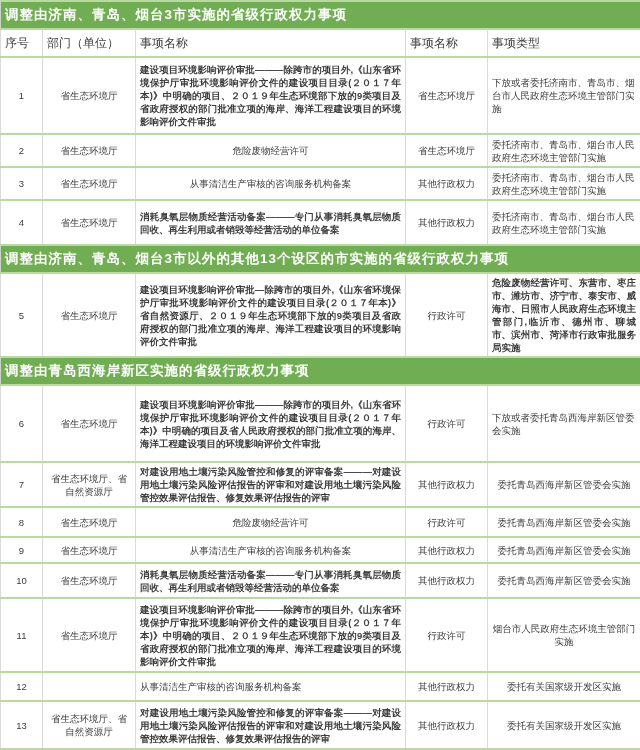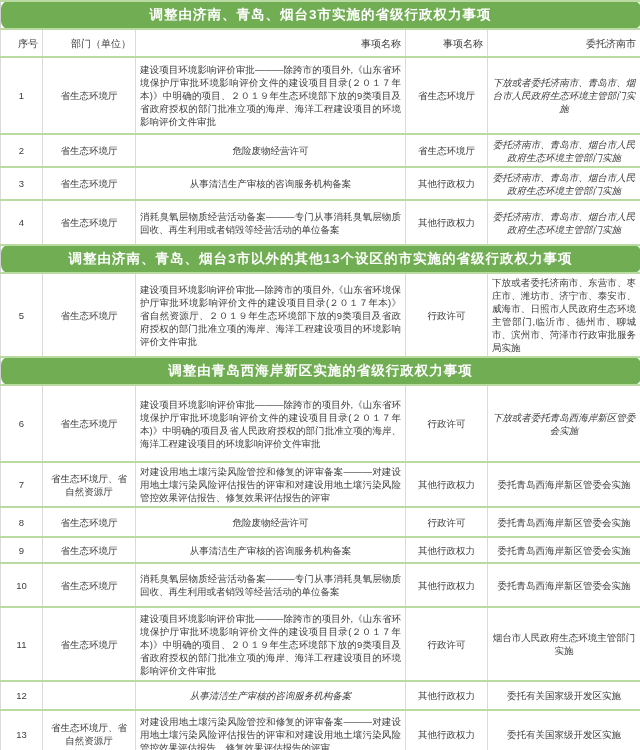--- a/index.html
+++ b/index.html
@@ -18,28 +18,27 @@
     padding:2px 4px;
     word-break:break-all;
     overflow:hidden;
   }
   tr.band td{
     background:#71ad53;
     color:#ffffff;
     font-weight:bold;
     font-size:13.5px;
     line-height:16px;
-    text-align:center;
     letter-spacing:1px;
-    border-left:none;border-right:none;border-radius:8px;
+    border-left:none;border-right:none;
   }
-  tr.cols td{font-size:10px;text-align:right;color:#3c3c3c;}
+  tr.cols td{font-size:12px;text-align:left;color:#3c3c3c;}
   td.c{text-align:center;}
-  td.j{text-align:justify;text-justify:inter-ideograph;}
-  td.l{text-align:center;font-style:italic;}
+  td.j{text-align:justify;text-justify:inter-ideograph;font-weight:bold;}
+  td.l{text-align:left;}
 </style>
 </head>
 <body>
 
 <div class="doc">
 <table>
   <colgroup>
     <col style="width:42px">
         <col style="width:93px">
         <col style="width:270px">
@@ -50,21 +49,21 @@
 
     <tr class="band" style="height:28px">
       <td colspan="5">调整由济南、青岛、烟台3市实施的省级行政权力事项</td>
     </tr>
 
     <tr class="cols" style="height:28px">
       <td>序号</td>
       <td>部门（单位）</td>
       <td>事项名称</td>
       <td>事项名称</td>
-      <td>委托济南市</td>
+      <td>事项类型</td>
     </tr>
 
     <tr style="height:77px">
       <td class="c">1</td>
       <td class="c">省生态环境厅</td>
       <td class="j">建设项目环境影响评价审批———除跨市的项目外,《山东省环境保护厅审批环境影响评价文件的建设项目目录(２０１７年本)》中明确的项目、２０１９年生态环境部下放的9类项目及省政府授权的部门批准立项的海岸、海洋工程建设项目的环境影响评价文件审批</td>
       <td class="c">省生态环境厅</td>
       <td class="l">下放或者委托济南市、青岛市、烟台市人民政府生态环境主管部门实施</td>
     </tr>
 
@@ -94,21 +93,21 @@
 
     <tr class="band" style="height:28px">
       <td colspan="5">调整由济南、青岛、烟台3市以外的其他13个设区的市实施的省级行政权力事项</td>
     </tr>
 
     <tr style="height:69px">
       <td class="c">5</td>
       <td class="c">省生态环境厅</td>
       <td class="j">建设项目环境影响评价审批—除跨市的项目外,《山东省环境保护厅审批环境影响评价文件的建设项目目录(２０１７年本)》省自然资源厅、２０１９年生态环境部下放的9类项目及省政府授权的部门批准立项的海岸、海洋工程建设项目的环境影响评价文件审批</td>
       <td class="c">行政许可</td>
-      <td class="j">下放或者委托济南市、东营市、枣庄市、潍坊市、济宁市、泰安市、威海市、日照市人民政府生态环境主管部门,临沂市、德州市、聊城市、滨州市、菏泽市行政审批服务局实施</td>
+      <td class="j">危险废物经营许可、东营市、枣庄市、潍坊市、济宁市、泰安市、威海市、日照市人民政府生态环境主管部门,临沂市、德州市、聊城市、滨州市、菏泽市行政审批服务局实施</td>
     </tr>
 
     <tr class="band" style="height:28px">
       <td colspan="5">调整由青岛西海岸新区实施的省级行政权力事项</td>
     </tr>
 
     <tr style="height:77px">
       <td class="c">6</td>
       <td class="c">省生态环境厅</td>
       <td class="j">建设项目环境影响评价审批———除跨市的项目外,《山东省环境保护厅审批环境影响评价文件的建设项目目录(２０１７年本)》中明确的项目及省人民政府授权的部门批准立项的海岸、海洋工程建设项目的环境影响评价文件审批</td>
@@ -133,21 +132,21 @@
     </tr>
 
     <tr style="height:26px">
       <td class="c">9</td>
       <td class="c">省生态环境厅</td>
       <td class="c">从事清洁生产审核的咨询服务机构备案</td>
       <td class="c">其他行政权力</td>
       <td class="c">委托青岛西海岸新区管委会实施</td>
     </tr>
 
-    <tr style="height:44px">
+    <tr style="height:35px">
       <td class="c">10</td>
       <td class="c">省生态环境厅</td>
       <td class="j">消耗臭氧层物质经营活动备案———专门从事消耗臭氧层物质回收、再生利用或者销毁等经营活动的单位备案</td>
       <td class="c">其他行政权力</td>
       <td class="c">委托青岛西海岸新区管委会实施</td>
     </tr>
 
 
     <tr style="height:74px">
       <td class="c">11</td>

